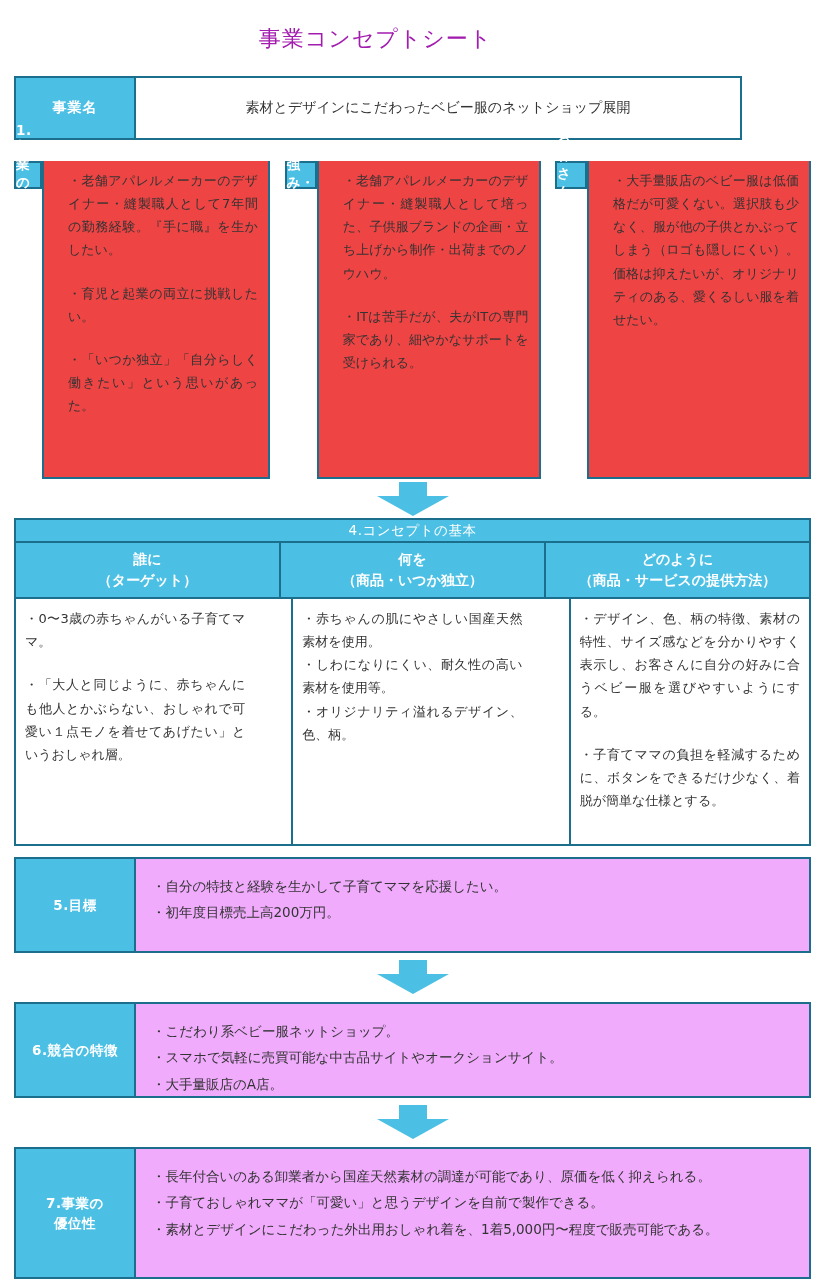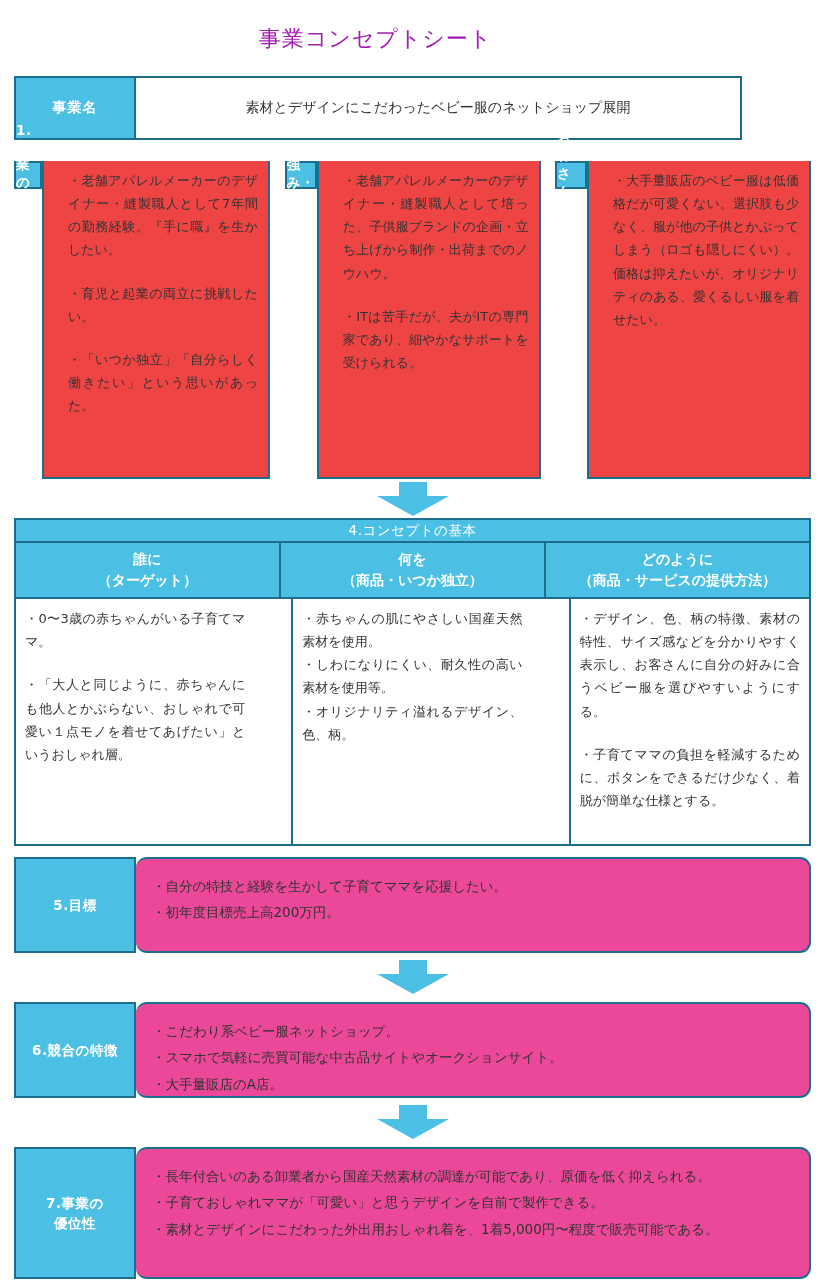--- a/index.html
+++ b/index.html
@@ -202,25 +202,24 @@
     align-items: center;
     justify-content: center;
     text-align: center;
     font-size: 13.5px;
     font-weight: bold;
     line-height: 1.5;
     letter-spacing: 0.5px;
   }
   .lab-row .content {
     flex: 1 1 auto;
-    background: #ec4899;
+    background: #f0abfc;
     border-left: none;
     padding: 14px 4px 12px 16px;
     box-sizing: border-box;
-    border-radius: 11px;
   }
   .lab-row .content ul {
     margin: 0;
     padding: 0;
     list-style: none;
   }
   .lab-row .content li {
     font-size: 13.5px;
     line-height: 1.95;
     color: #333333;

